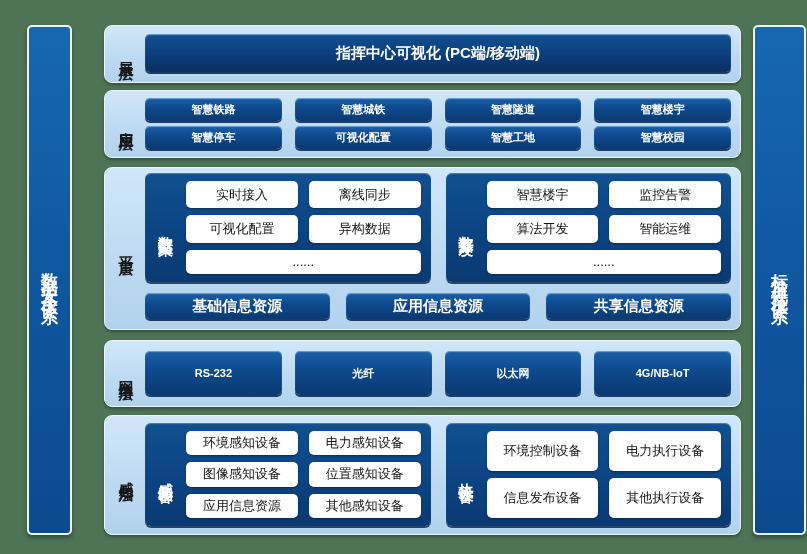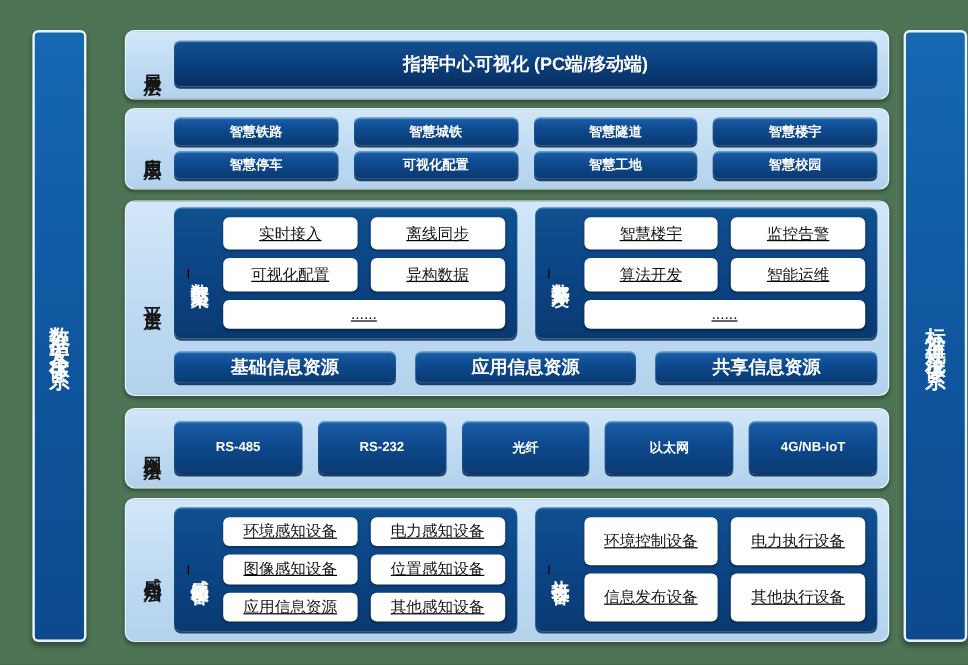--- a/index.html
+++ b/index.html
@@ -56,21 +56,21 @@
   }
   .display-box { flex:1; margin:3px 0 4px 3px; font-size:15px; background:linear-gradient(180deg,#11508f 0%,#0c4181 45%,#082f60 100%); }
   .app-grid {
     flex:1; display:grid; grid-template-columns:repeat(4,1fr);
     gap:5px 13px; padding:2px 0 2px 3px;
   }
   .app-grid .dark, .net-row .dark { font-size:11px; }
   .net-row { flex:1; display:flex; gap:13px; padding:5px 0 5px 3px; }
   .net-row .dark { flex:1; }
   
-  .groups-row { display:flex; gap:15px; padding-left:3px;text-decoration:underline; }
+  .groups-row { display:flex; gap:15px; padding-left:3px; }
   .p-platform  .groups-row { height:109px; }
   .p-perception .groups-row { flex:1; padding-top:2px; padding-bottom:2px; }
   .group {
     flex:1; border-radius:6px; padding:8px 10px 8px 8px;
     background:linear-gradient(180deg,#10508f 0%,#0c4484 50%,#093a72 100%);
     box-shadow:inset 0 1px 1px rgba(120,170,220,.55), 0 2px 0 rgba(5,33,72,.8);
     display:flex;
   }
   .group-label {
     flex:0 0 24px; margin-right:9px;
@@ -151,21 +151,20 @@
             <div class="dark">应用信息资源</div>
             <div class="dark">共享信息资源</div>
           </div>
         </div>
       </section>
 
       <section class="panel p-network">
         <div class="layer-label">网络层</div>
         <div class="layer-content">
           <div class="net-row">
-            <div class="dark">RS-485</div>
             <div class="dark">RS-232</div>
             <div class="dark">光纤</div>
             <div class="dark">以太网</div>
             <div class="dark">4G/NB-IoT</div>
           </div>
         </div>
       </section>
 
       <section class="panel p-perception">
         <div class="layer-label">感知层</div>

